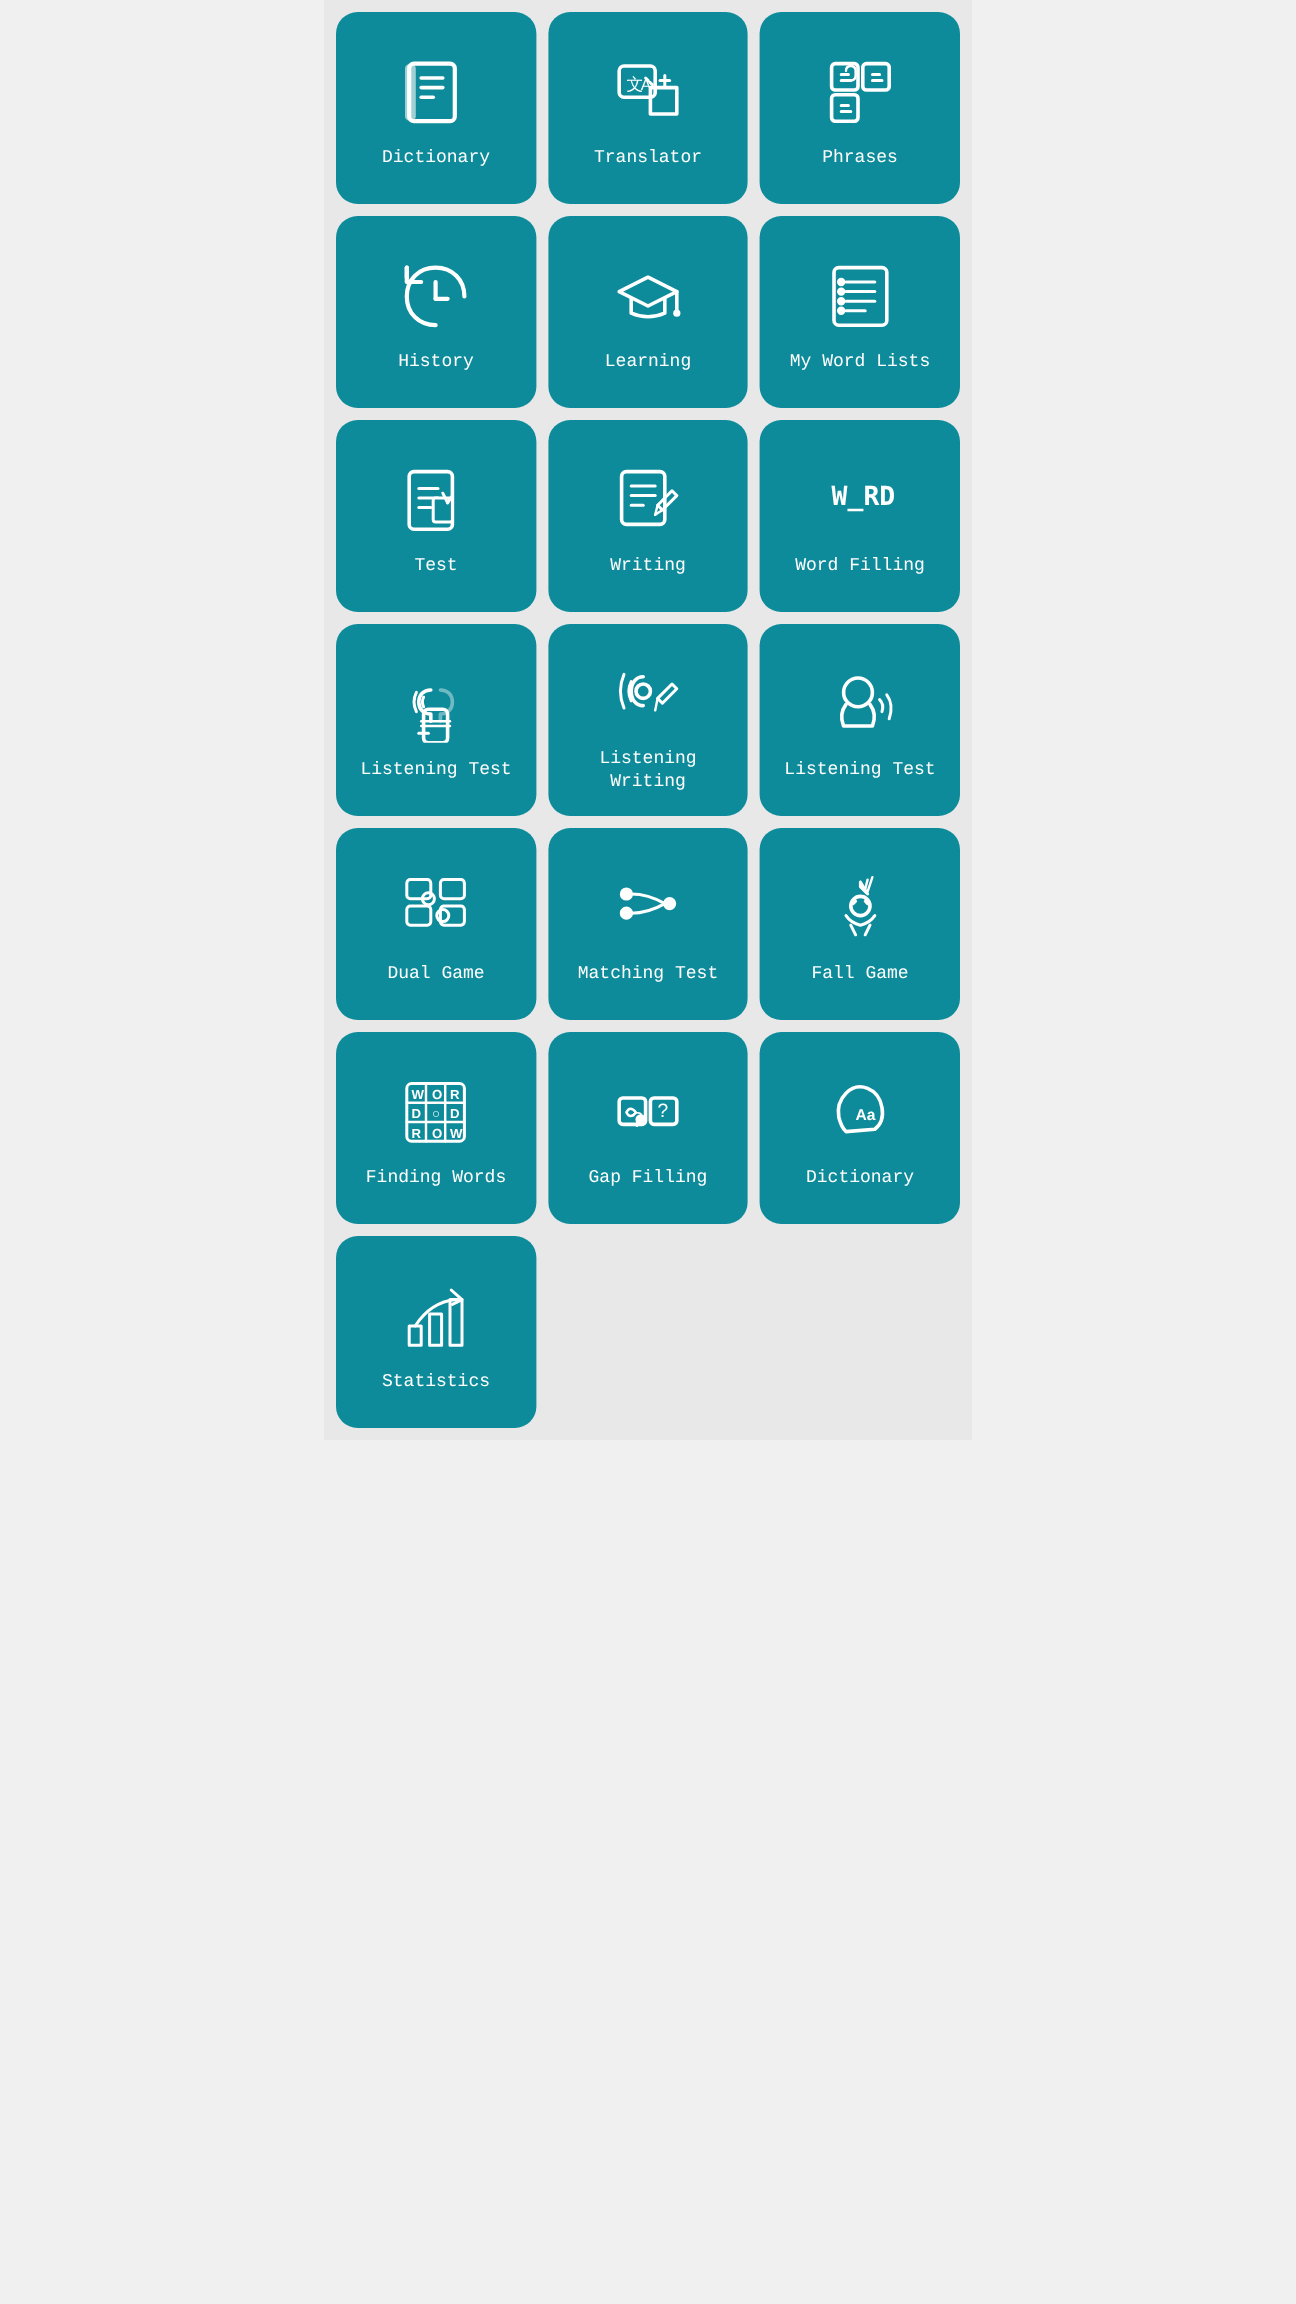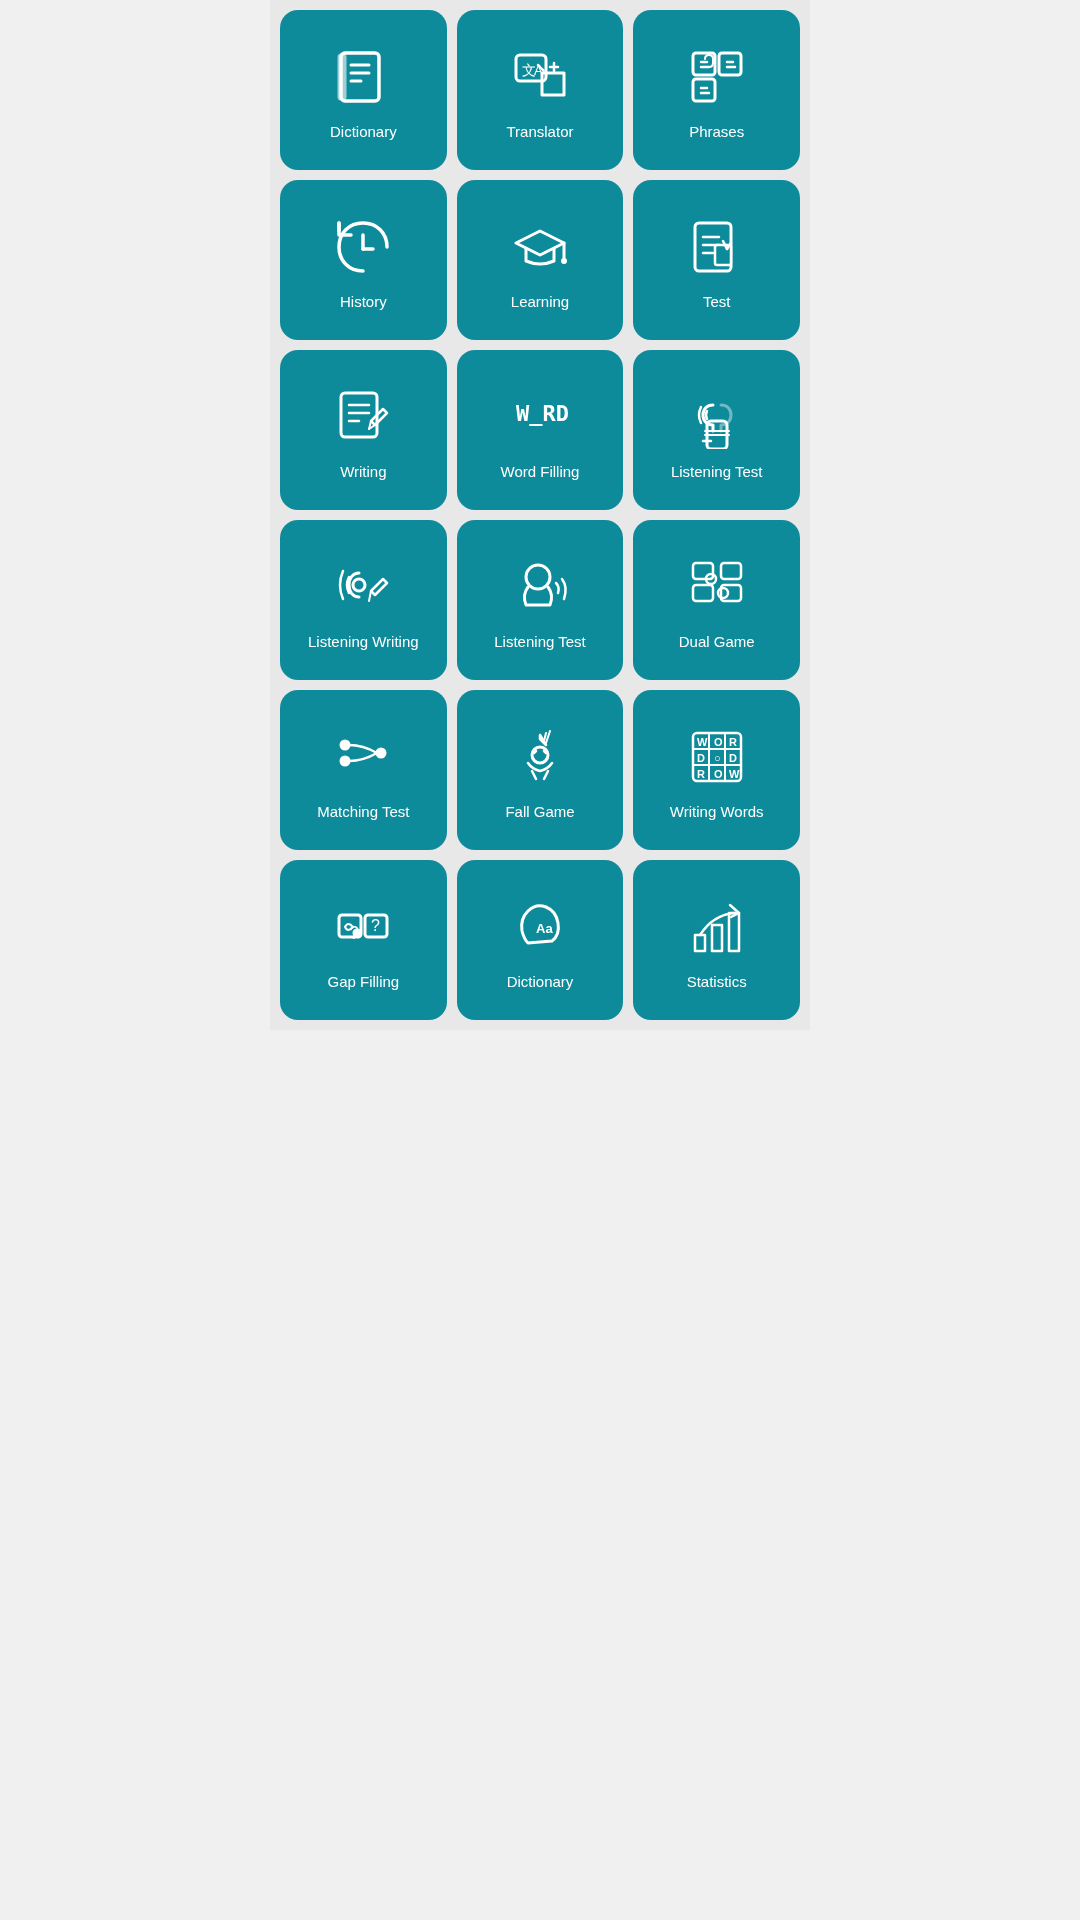--- a/index.html
+++ b/index.html
@@ -47,21 +47,21 @@
       fill: none;
       stroke: white;
       stroke-width: 3;
       stroke-linecap: round;
       stroke-linejoin: round;
     }
     .tile-icon svg.filled { fill: white; stroke: none; }
     .tile-label {
       color: white;
       font-size: 15px;
-      font-family: Liberation Sans, sans-serif;
+      font-family: Liberation Mono, monospace;
       font-weight: 400;
       text-align: center;
       line-height: 1.3;
     }
   </style>
 </head>
 <body>
 
 <div class="app">
   <div class="grid" id="tile-grid">
@@ -120,20 +120,36 @@
       <div class="tile">
         <div class="tile-icon">
           <svg viewBox="0 0 64 64">
             <path d="M32 16 L8 28 L32 40 L56 28 Z" stroke="white" stroke-width="3" fill="none"></path>
             <path d="M18 34 L18 46 Q32 52 46 46 L46 34" stroke="white" stroke-width="3" fill="none"></path>
             <line x1="56" y1="28" x2="56" y2="44" stroke="white" stroke-width="3"></line>
             <circle cx="56" cy="46" r="3" fill="white" stroke="none"></circle>
           </svg>
         </div>
         <span class="tile-label">Learning</span>
+      </div>
+      <div class="tile">
+        <div class="tile-icon">
+          <svg viewBox="0 0 64 64">
+            <rect x="10" y="8" width="44" height="48" rx="4" stroke="white" stroke-width="3" fill="none"></rect>
+            <line x1="20" y1="20" x2="44" y2="20" stroke="white" stroke-width="2.5"></line>
+            <line x1="20" y1="28" x2="44" y2="28" stroke="white" stroke-width="2.5"></line>
+            <line x1="20" y1="36" x2="44" y2="36" stroke="white" stroke-width="2.5"></line>
+            <line x1="20" y1="44" x2="36" y2="44" stroke="white" stroke-width="2.5"></line>
+            <circle cx="16" cy="20" r="2" fill="white"></circle>
+            <circle cx="16" cy="28" r="2" fill="white"></circle>
+            <circle cx="16" cy="36" r="2" fill="white"></circle>
+            <circle cx="16" cy="44" r="2" fill="white"></circle>
+          </svg>
+        </div>
+        <span class="tile-label">My Word Lists</span>
       </div>
       <div class="tile">
         <div class="tile-icon">
           <svg viewBox="0 0 64 64">
             <rect x="10" y="8" width="36" height="48" rx="4" stroke="white" stroke-width="3" fill="none"></rect>
             <line x1="18" y1="22" x2="34" y2="22" stroke="white" stroke-width="2.5"></line>
             <line x1="18" y1="30" x2="34" y2="30" stroke="white" stroke-width="2.5"></line>
             <line x1="18" y1="38" x2="28" y2="38" stroke="white" stroke-width="2.5"></line>
             <rect x="30" y="30" width="16" height="20" rx="2" fill="#0e8b9a" stroke="white" stroke-width="2.5"></rect>
             <line x1="38" y1="26" x2="42" y2="34" stroke="white" stroke-width="2.5"></line>
@@ -255,21 +271,21 @@
             <text x="29" y="21" font-size="11" fill="white" stroke="none" font-family="sans-serif" font-weight="bold">O</text>
             <text x="44" y="21" font-size="11" fill="white" stroke="none" font-family="sans-serif" font-weight="bold">R</text>
             <text x="12" y="37" font-size="11" fill="white" stroke="none" font-family="sans-serif" font-weight="bold">D</text>
             <text x="29" y="37" font-size="11" fill="white" stroke="none" font-family="sans-serif" font-weight="bold">○</text>
             <text x="44" y="37" font-size="11" fill="white" stroke="none" font-family="sans-serif" font-weight="bold">D</text>
             <text x="12" y="53" font-size="11" fill="white" stroke="none" font-family="sans-serif" font-weight="bold">R</text>
             <text x="29" y="53" font-size="11" fill="white" stroke="none" font-family="sans-serif" font-weight="bold">O</text>
             <text x="44" y="53" font-size="11" fill="white" stroke="none" font-family="sans-serif" font-weight="bold">W</text>
           </svg>
         </div>
-        <span class="tile-label">Writing Words</span>
+        <span class="tile-label">Finding Words</span>
       </div>
       <div class="tile">
         <div class="tile-icon">
           <svg viewBox="0 0 64 64">
             <rect x="8" y="20" width="22" height="22" rx="3" stroke="white" stroke-width="3" fill="none"></rect>
             <path d="M14 32 Q17 26 22 32 Q17 38 14 32" stroke="white" stroke-width="2" fill="none"></path>
             <circle cx="26" cy="38" r="3" fill="white"></circle>
             <text x="18" y="44" font-size="18" fill="white" stroke="none" font-family="sans-serif">?</text>
             <rect x="34" y="20" width="22" height="22" rx="3" stroke="white" stroke-width="3" fill="none"></rect>
             <text x="40" y="36" font-size="16" fill="white" stroke="none" font-family="sans-serif">?</text>

